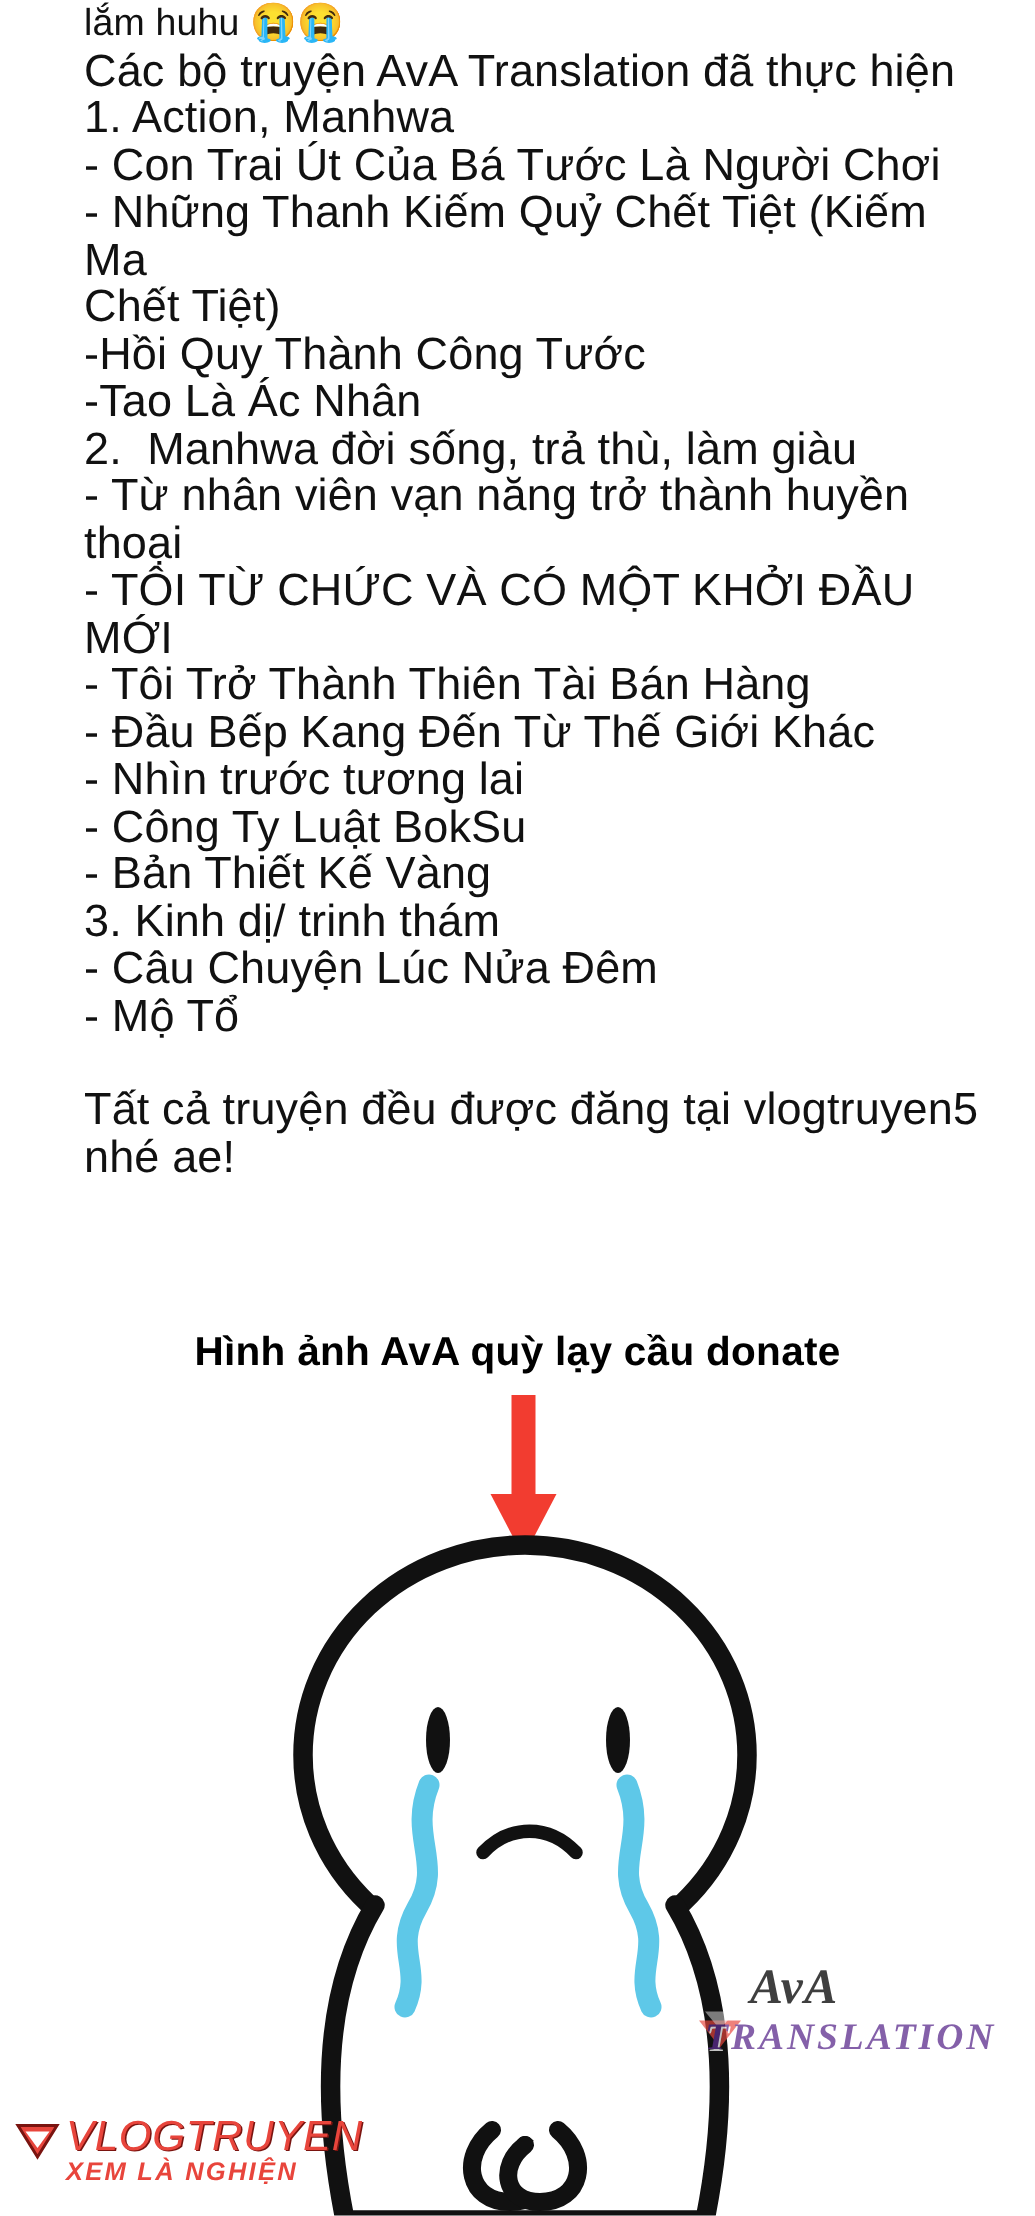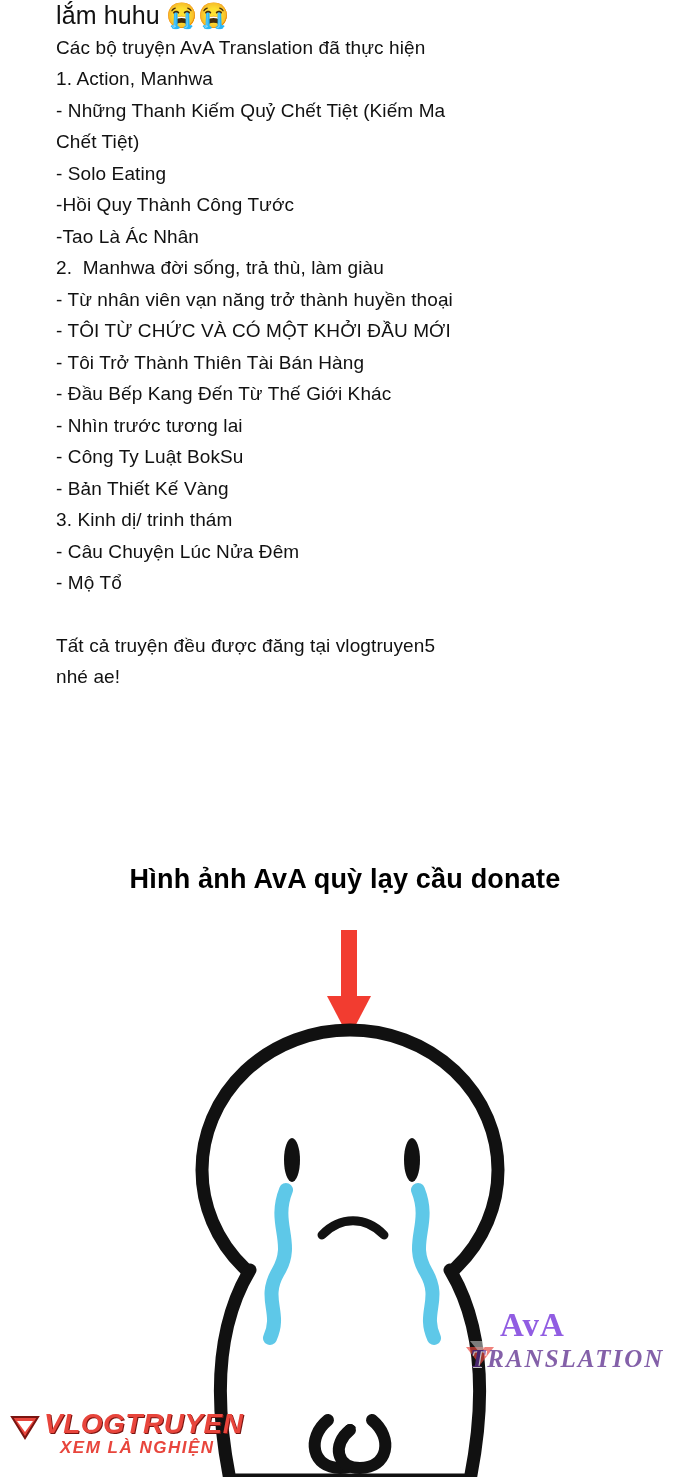--- a/index.html
+++ b/index.html
@@ -21,37 +21,37 @@
     height: 1477px;
     background: #ffffff;
   }
   .text-block {
     position: absolute;
     left: 56px;
     top: 0px;
     width: 600px;
   }
   .line {
-    font-size: 19px;
+    font-size: 30px;
     line-height: 31.5px;
     color: #111111;
     white-space: pre-wrap;
     letter-spacing: 0.1px;
   }
   .line.spacer {
     height: 31px;
   }
   .emoji-line {
     font-size: 25px;
     line-height: 31.5px;
   }
   .headline {
     position: absolute;
     left: 0;
-    top: 864px;
+    top: 886px;
     width: 690px;
     text-align: center;
     font-size: 27px;
     font-weight: bold;
     color: #000000;
     letter-spacing: 0.2px;
   }
   .arrow-wrap {
     position: absolute;
     left: 325px;
@@ -72,23 +72,24 @@
     top: 1305px;
     width: 200px;
     height: 80px;
     opacity: 0.75;
   }
   .wm-text-top {
     position: absolute;
     left: 40px;
     top: 2px;
     font-family: "Liberation Serif", serif;
+    font-style: italic;
     font-weight: bold;
     font-size: 33px;
-    color: #6d28d9;
+    color: #000000;
     letter-spacing: 1px;
     text-shadow: 1px 1px 0 #ffffff;
   }
   .wm-text-bottom {
     position: absolute;
     left: 10px;
     top: 40px;
     font-family: "Liberation Serif", serif;
     font-style: italic;
     font-weight: bold;
@@ -102,57 +103,56 @@
     left: 8px;
     top: 1408px;
     width: 240px;
     height: 62px;
   }
   .site-logo .sl-main {
     position: absolute;
     left: 36px;
     top: 0px;
     font-size: 28px;
-    font-weight: bold;
+    font-weight: normal;
     font-style: italic;
     color: #e8453c;
     letter-spacing: 0.5px;
     text-shadow: 1px 1px 0 #7a1410;
   }
   .site-logo .sl-sub {
     position: absolute;
     left: 36px;
     top: 30px;
     font-size: 17px;
     font-weight: bold;
     font-style: italic;
     color: #e8453c;
     letter-spacing: 1.5px;
-    margin-left: 16px;
   }
   .site-logo .sl-mark {
     position: absolute;
     left: 2px;
     top: 4px;
     width: 30px;
     height: 30px;
   }
 </style>
 </head>
 <body>
 
 <div class="page">
 
   <div class="text-block">
     <div class="line emoji-line">lắm huhu 😭😭</div>
     <div class="line">Các bộ truyện AvA Translation đã thực hiện</div>
     <div class="line">1. Action, Manhwa</div>
+    <div class="line">- Con Trai Út Của Bá Tước Là Người Chơi</div>
     <div class="line">- Những Thanh Kiếm Quỷ Chết Tiệt (Kiếm Ma</div>
     <div class="line">Chết Tiệt)</div>
-    <div class="line">- Solo Eating</div>
     <div class="line">-Hồi Quy Thành Công Tước</div>
     <div class="line">-Tao Là Ác Nhân</div>
     <div class="line">2.  Manhwa đời sống, trả thù, làm giàu</div>
     <div class="line">- Từ nhân viên vạn năng trở thành huyền thoại</div>
     <div class="line">- TÔI TỪ CHỨC VÀ CÓ MỘT KHỞI ĐẦU MỚI</div>
     <div class="line">- Tôi Trở Thành Thiên Tài Bán Hàng</div>
     <div class="line">- Đầu Bếp Kang Đến Từ Thế Giới Khác</div>
     <div class="line">- Nhìn trước tương lai</div>
     <div class="line">- Công Ty Luật BokSu</div>
     <div class="line">- Bản Thiết Kế Vàng</div>

